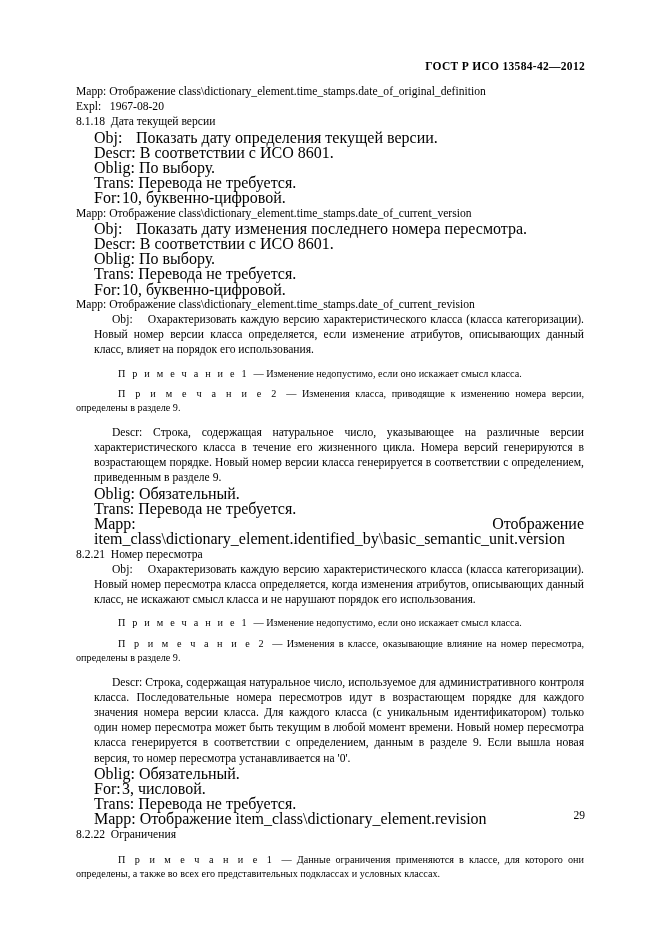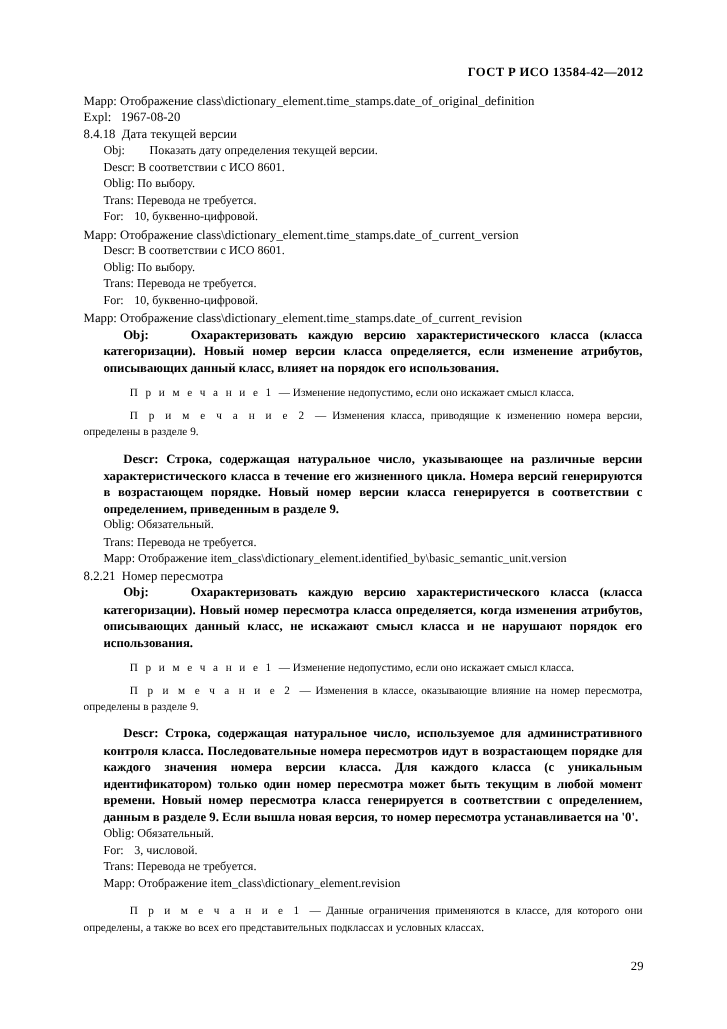--- a/index.html
+++ b/index.html
@@ -60,67 +60,67 @@
   .note .sp {
     letter-spacing: 2.2px;
     margin-left: 24px;
   }
   .gap-s { height: 6px; }
   .gap-m { height: 9px; }
   .gap-l { height: 11px; }
   .pagenum {
     position: absolute;
     right: 76px;
-    top: 873px;
+    top: 809px;
     font-size: 11.5px;
     text-align: center;
   }
   .hang {
-    font-size: 11px;
+    font-size: 16px;
     line-height: 15.2px;
     text-align: justify;
     margin: 0;
     padding-left: 18px;
   }
   .descr-block {
     font-size: 11.6px;
     line-height: 15.2px;
     text-align: justify;
     margin: 0;
     padding-left: 18px;
     text-indent: 18px;
-    font-weight: bold;
   }
   .w-obj { display:inline-block; width: 42px; }
   .w-for { display:inline-block; width: 28px; }
 </style>
 </head>
 <body>
 
 <div class="page">
 
   <div class="header">ГОСТ Р ИСО 13584-42—2012</div>
 
   <div class="content">
 
     <p class="line"><span class="lbl">Mapp:</span> <span>Отображение </span><span class="mapp-code">class\dictionary_element.time_stamps.date_of_original_definition</span></p>
 
     <p class="line"><span class="lbl">Expl:</span>&nbsp;&nbsp; <span>1967-08-20</span></p>
 
-    <p class="line">8.4.18  Дата текущей версии</p>
+    <p class="line">8.1.18  Дата текущей версии</p>
 
     <p class="hang"><span class="w-obj">Obj:</span><span>Показать дату определения текущей версии.</span></p>
     <p class="hang"><span>Descr:</span> <span>В соответствии с ИСО 8601.</span></p>
     <p class="hang"><span>Oblig:</span> <span>По выбору.</span></p>
     <p class="hang"><span>Trans:</span> <span>Перевода не требуется.</span></p>
     <p class="hang"><span class="w-for">For:</span><span>10, буквенно-цифровой.</span></p>
 
     <p class="line"><span class="lbl">Mapp:</span> <span>Отображение </span><span class="mapp-code">class\dictionary_element.time_stamps.date_of_current_version</span></p>
 
 
+    <p class="hang"><span class="w-obj">Obj:</span><span>Показать дату изменения последнего номера пересмотра.</span></p>
     <p class="hang"><span>Descr:</span> <span>В соответствии с ИСО 8601.</span></p>
     <p class="hang"><span>Oblig:</span> <span>По выбору.</span></p>
     <p class="hang"><span>Trans:</span> <span>Перевода не требуется.</span></p>
     <p class="hang"><span class="w-for">For:</span><span>10, буквенно-цифровой.</span></p>
 
     <p class="line"><span class="lbl">Mapp:</span> <span>Отображение </span><span class="mapp-code">class\dictionary_element.time_stamps.date_of_current_revision</span></p>
 
 
     <p class="descr-block"><span>Obj:</span>&nbsp;&nbsp;&nbsp;&nbsp;<span>Охарактеризовать каждую версию характеристического класса (класса категоризации). Новый номер версии класса определяется, если изменение атрибутов, описывающих данный класс, влияет на порядок его использования.</span></p>
 
@@ -146,20 +146,21 @@
     <p class="note"><span class="sp">П р и м е ч а н и е   2 </span><span>— Изменения в классе, оказывающие влияние на номер пересмотра, определены в разделе 9.</span></p>
     <div class="gap-m"></div>
 
     <p class="descr-block"><span>Descr:</span>&nbsp;<span>Строка, содержащая натуральное число, используемое для административного контроля класса. Последовательные номера пересмотров идут в возрастающем порядке для каждого значения номера версии класса. Для каждого класса (с уникальным идентификатором) только один номер пересмотра может быть текущим в любой момент времени. Новый номер пересмотра класса генерируется в соответствии с определением, данным в разделе 9. Если вышла новая версия, то номер пересмотра устанавливается на '0'.</span></p>
 
     <p class="hang"><span>Oblig:</span> <span>Обязательный.</span></p>
     <p class="hang"><span class="w-for">For:</span><span>3, числовой.</span></p>
     <p class="hang"><span>Trans:</span> <span>Перевода не требуется.</span></p>
     <p class="hang"><span>Mapp:</span> <span>Отображение </span><span class="mapp-code">item_class\dictionary_element.revision</span></p>
 
+    <p class="line">8.2.22  Ограничения</p>
 
 
     <div class="gap-l"></div>
     <p class="note"><span class="sp">П р и м е ч а н и е   1 </span><span>— Данные ограничения применяются в классе, для которого они определены, а также во всех его представительных подклассах и условных классах.</span></p>
 
   </div>
 
   <div class="pagenum">29</div>
 
 </div>

